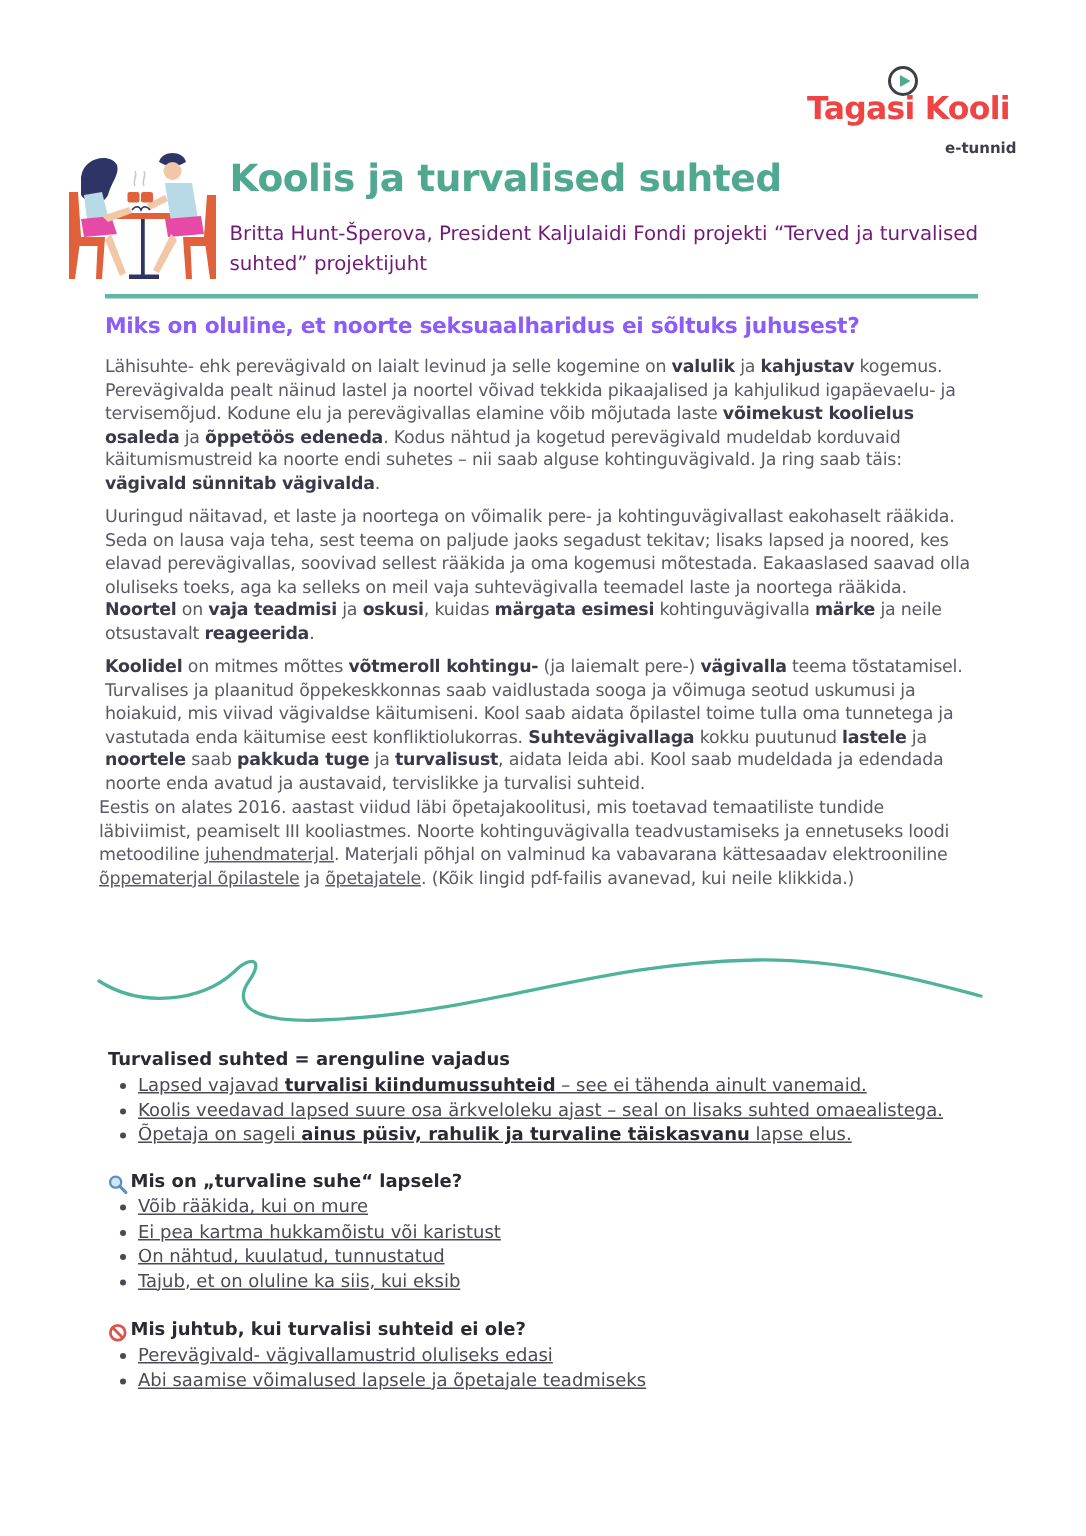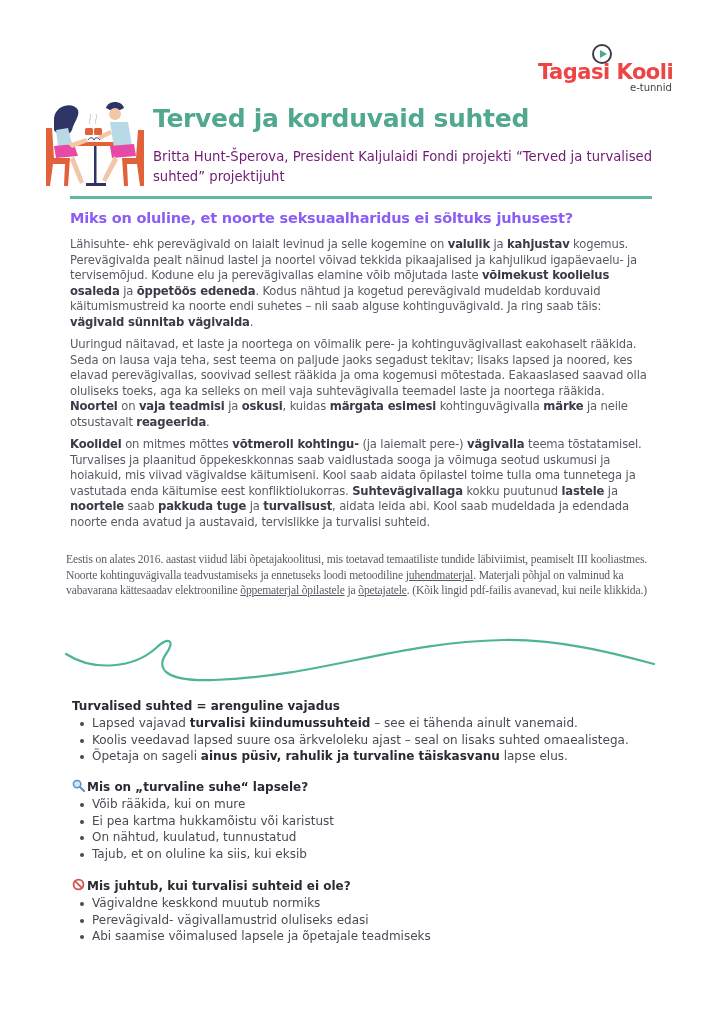--- a/index.html
+++ b/index.html
@@ -3,44 +3,44 @@
 <meta charset="utf-8">
 <style>
   * { box-sizing: border-box; margin: 0; padding: 0; }
   html, body { width: 724px; height: 1024px; background: #ffffff; overflow: hidden; }
   body { position: relative; font-family: "DejaVu Sans", sans-serif; color: #4a4a55; }
 
   .logo { position: absolute; left: 538px; top: 42px; width: 150px; height: 60px; }
   .logo-circle { position: absolute; left: 54px; top: 2px; width: 20px; height: 20px; border: 2.5px solid #3e3e48; border-radius: 50%; }
   .logo-play { position: absolute; left: 6px; top: 4px; width: 0; height: 0; border-left: 7px solid #4fa88f; border-top: 4.5px solid transparent; border-bottom: 4.5px solid transparent; }
   .logo-text { position: absolute; left: 0; top: 18px; font-family: "DejaVu Sans", sans-serif; font-size: 21px; font-weight: bold; color: #ef4444; letter-spacing: -0.5px; white-space: nowrap; }
-  .logo-sub { position: absolute; left: 92px; top: 40px; font-size: 10px; font-weight: normal; color: #3e3e48; text-align: right; }
+  .logo-sub { position: absolute; left: 92px; top: 52px; font-size: 10px; font-weight: bold; color: #3e3e48; text-align: right; }
 
   .illustration { position: absolute; left: 44px; top: 100px; width: 104px; height: 88px; }
 
   .title { position: absolute; left: 153px; top: 104px; font-family: "DejaVu Sans", sans-serif; font-size: 25px; font-weight: bold; color: #4fa88f; letter-spacing: -0.3px; white-space: nowrap; }
   .subtitle { position: absolute; left: 153px; top: 147px; width: 500px; font-size: 13.2px; line-height: 20px; color: #701a75; }
   .divider { position: absolute; left: 70px; top: 196px; width: 582px; height: 3px; background: #5fb8a3; }
 
   .section-h { position: absolute; left: 70px; top: 210px; font-size: 14.5px; font-weight: bold; color: #8b5cf6; white-space: nowrap; letter-spacing: -0.2px; }
 
   .para { position: absolute; left: 70px; width: 585px; font-size: 11.6px; line-height: 15.6px; color: #5a5a66; letter-spacing: -0.15px; }
   .para b { color: #3a3a48; }
   .para a { color: #5a5a66; text-decoration: underline; }
   .p1 { top: 237px; }
   .p2 { top: 337px; }
   .p3 { top: 437px; }
-  .p4 { top: 552px; left: 66px; font-family: Liberation Serif, serif; }
+  .p4 { top: 531px; left: 66px; }
 
   .swoosh { position: absolute; left: 64px; top: 634px; width: 592px; height: 50px; }
 
   .list-block { position: absolute; left: 72px; width: 600px; }
-  .list-title { font-size: 12px; font-weight: normal; color: #2a2a33; line-height: 17px; display: flex; align-items: flex-start; gap: 2px; }
+  .list-title { font-size: 12px; font-weight: normal; color: #2a2a33; line-height: 17px; display: flex; align-items: flex-end; gap: 2px; }
   .list-title b { color: #2a2a33; }
-  ul.blist { list-style: none; margin-top: 0; }
+  ul.blist { list-style: none; margin-top: 0; text-decoration: underline; }
   ul.blist li { position: relative; padding-left: 20px; font-size: 12px; line-height: 16.5px; color: #4a4a55; white-space: nowrap; }
   ul.blist li::before { content: ""; position: absolute; left: 8px; top: 7px; width: 4px; height: 4px; background: #4a4a55; border-radius: 50%; }
   ul.blist li b { color: #2a2a33; }
   .lb1 { top: 698px; }
   .lb2 { top: 779px; }
   .lb3 { top: 878px; }
   .ico { display: inline-block; width: 13px; height: 13px; }
 </style>
 </head>
 <body>
@@ -77,21 +77,21 @@
   <path d="M66 46 L90 44 L92 56 L68 58 Z" fill="#e64aa6"></path>
   <path d="M70 56 L58 80 L62 82 L74 60 Z" fill="#f2c7a8"></path>
   <path d="M66 30 L54 36 L56 40 L68 34 Z" fill="#f2c7a8"></path>
 
   <rect x="41" y="28" width="8" height="7" rx="1.5" fill="#e0613a"></rect>
   <rect x="50" y="28" width="8" height="7" rx="1.5" fill="#e0613a"></rect>
   <path d="M46 24 C44 20 48 18 46 14 M52 24 C50 20 54 18 52 14" stroke="#c9c9c9" stroke-width="1" fill="none"></path>
   <path d="M44 40 C46 37 49 37 50 40 C51 37 54 37 56 40" stroke="#2e3566" stroke-width="1" fill="none"></path>
 </svg>
 
-<div class="title">Terved ja korduvaid suhted</div>
+<div class="title">Koolis ja turvalised suhted</div>
 <div class="subtitle">Britta Hunt-Šperova, President Kaljulaidi Fondi projekti “Terved ja turvalised suhted” projektijuht</div>
 <div class="divider"></div>
 
 <div class="section-h">Miks on oluline, et noorte seksuaalharidus ei sõltuks juhusest?</div>
 
 <div class="para p1"><span>Lähisuhte- ehk perevägivald on laialt levinud ja selle kogemine on </span><b>valulik</b><span> ja </span><b>kahjustav</b><span> kogemus. Perevägivalda pealt näinud lastel ja noortel võivad tekkida pikaajalised ja kahjulikud igapäevaelu- ja tervisemõjud. Kodune elu ja perevägivallas elamine võib mõjutada laste </span><b>võimekust koolielus osaleda</b><span> ja </span><b>õppetöös edeneda</b><span>. Kodus nähtud ja kogetud perevägivald mudeldab korduvaid käitumismustreid ka noorte endi suhetes – nii saab alguse kohtinguvägivald. Ja ring saab täis: </span><b>vägivald sünnitab vägivalda</b><span>.</span></div>
 <div class="para p2"><span>Uuringud näitavad, et laste ja noortega on võimalik pere- ja kohtinguvägivallast eakohaselt rääkida. Seda on lausa vaja teha, sest teema on paljude jaoks segadust tekitav; lisaks lapsed ja noored, kes elavad perevägivallas, soovivad sellest rääkida ja oma kogemusi mõtestada. Eakaaslased saavad olla oluliseks toeks, aga ka selleks on meil vaja suhtevägivalla teemadel laste ja noortega rääkida. </span><b>Noortel</b><span> on </span><b>vaja teadmisi</b><span> ja </span><b>oskusi</b><span>, kuidas </span><b>märgata esimesi</b><span> kohtinguvägivalla </span><b>märke</b><span> ja neile otsustavalt </span><b>reageerida</b><span>.</span></div>
 <div class="para p3"><b>Koolidel</b><span> on mitmes mõttes </span><b>võtmeroll kohtingu-</b><span> (ja laiemalt pere-) </span><b>vägivalla</b><span> teema tõstatamisel. Turvalises ja plaanitud õppekeskkonnas saab vaidlustada sooga ja võimuga seotud uskumusi ja hoiakuid, mis viivad vägivaldse käitumiseni. Kool saab aidata õpilastel toime tulla oma tunnetega ja vastutada enda käitumise eest konfliktiolukorras. </span><b>Suhtevägivallaga</b><span> kokku puutunud </span><b>lastele</b><span> ja </span><b>noortele</b><span> saab </span><b>pakkuda tuge</b><span> ja </span><b>turvalisust</b><span>, aidata leida abi. Kool saab mudeldada ja edendada noorte enda avatud ja austavaid, tervislikke ja turvalisi suhteid.</span></div>
 <div class="para p4"><span>Eestis on alates 2016. aastast viidud läbi õpetajakoolitusi, mis toetavad temaatiliste tundide läbiviimist, peamiselt III kooliastmes. Noorte kohtinguvägivalla teadvustamiseks ja ennetuseks loodi metoodiline </span><a href="#">juhendmaterjal</a><span>. Materjali põhjal on valminud ka vabavarana kättesaadav elektrooniline </span><a href="#">õppematerjal õpilastele</a><span> ja </span><a href="#">õpetajatele</a><span>. (Kõik lingid pdf-failis avanevad, kui neile klikkida.)</span></div>
 
@@ -128,17 +128,16 @@
 
 <div class="list-block lb3">
   <div class="list-title">
     <svg class="ico" viewBox="0 0 14 14">
       <circle cx="7" cy="7" r="5.3" fill="none" stroke="#d9534f" stroke-width="2"></circle>
       <line x1="3.3" y1="3.3" x2="10.7" y2="10.7" stroke="#d9534f" stroke-width="2"></line>
     </svg>
     <b>Mis juhtub, kui turvalisi suhteid ei ole?</b>
   </div>
   <ul class="blist">
-      <li><span>Vägivaldne keskkond muutub normiks</span></li>
       <li><span>Perevägivald- vägivallamustrid oluliseks edasi</span></li>
       <li><span>Abi saamise võimalused lapsele ja õpetajale teadmiseks</span></li>
     </ul>
 </div>
 
 </body></html>

